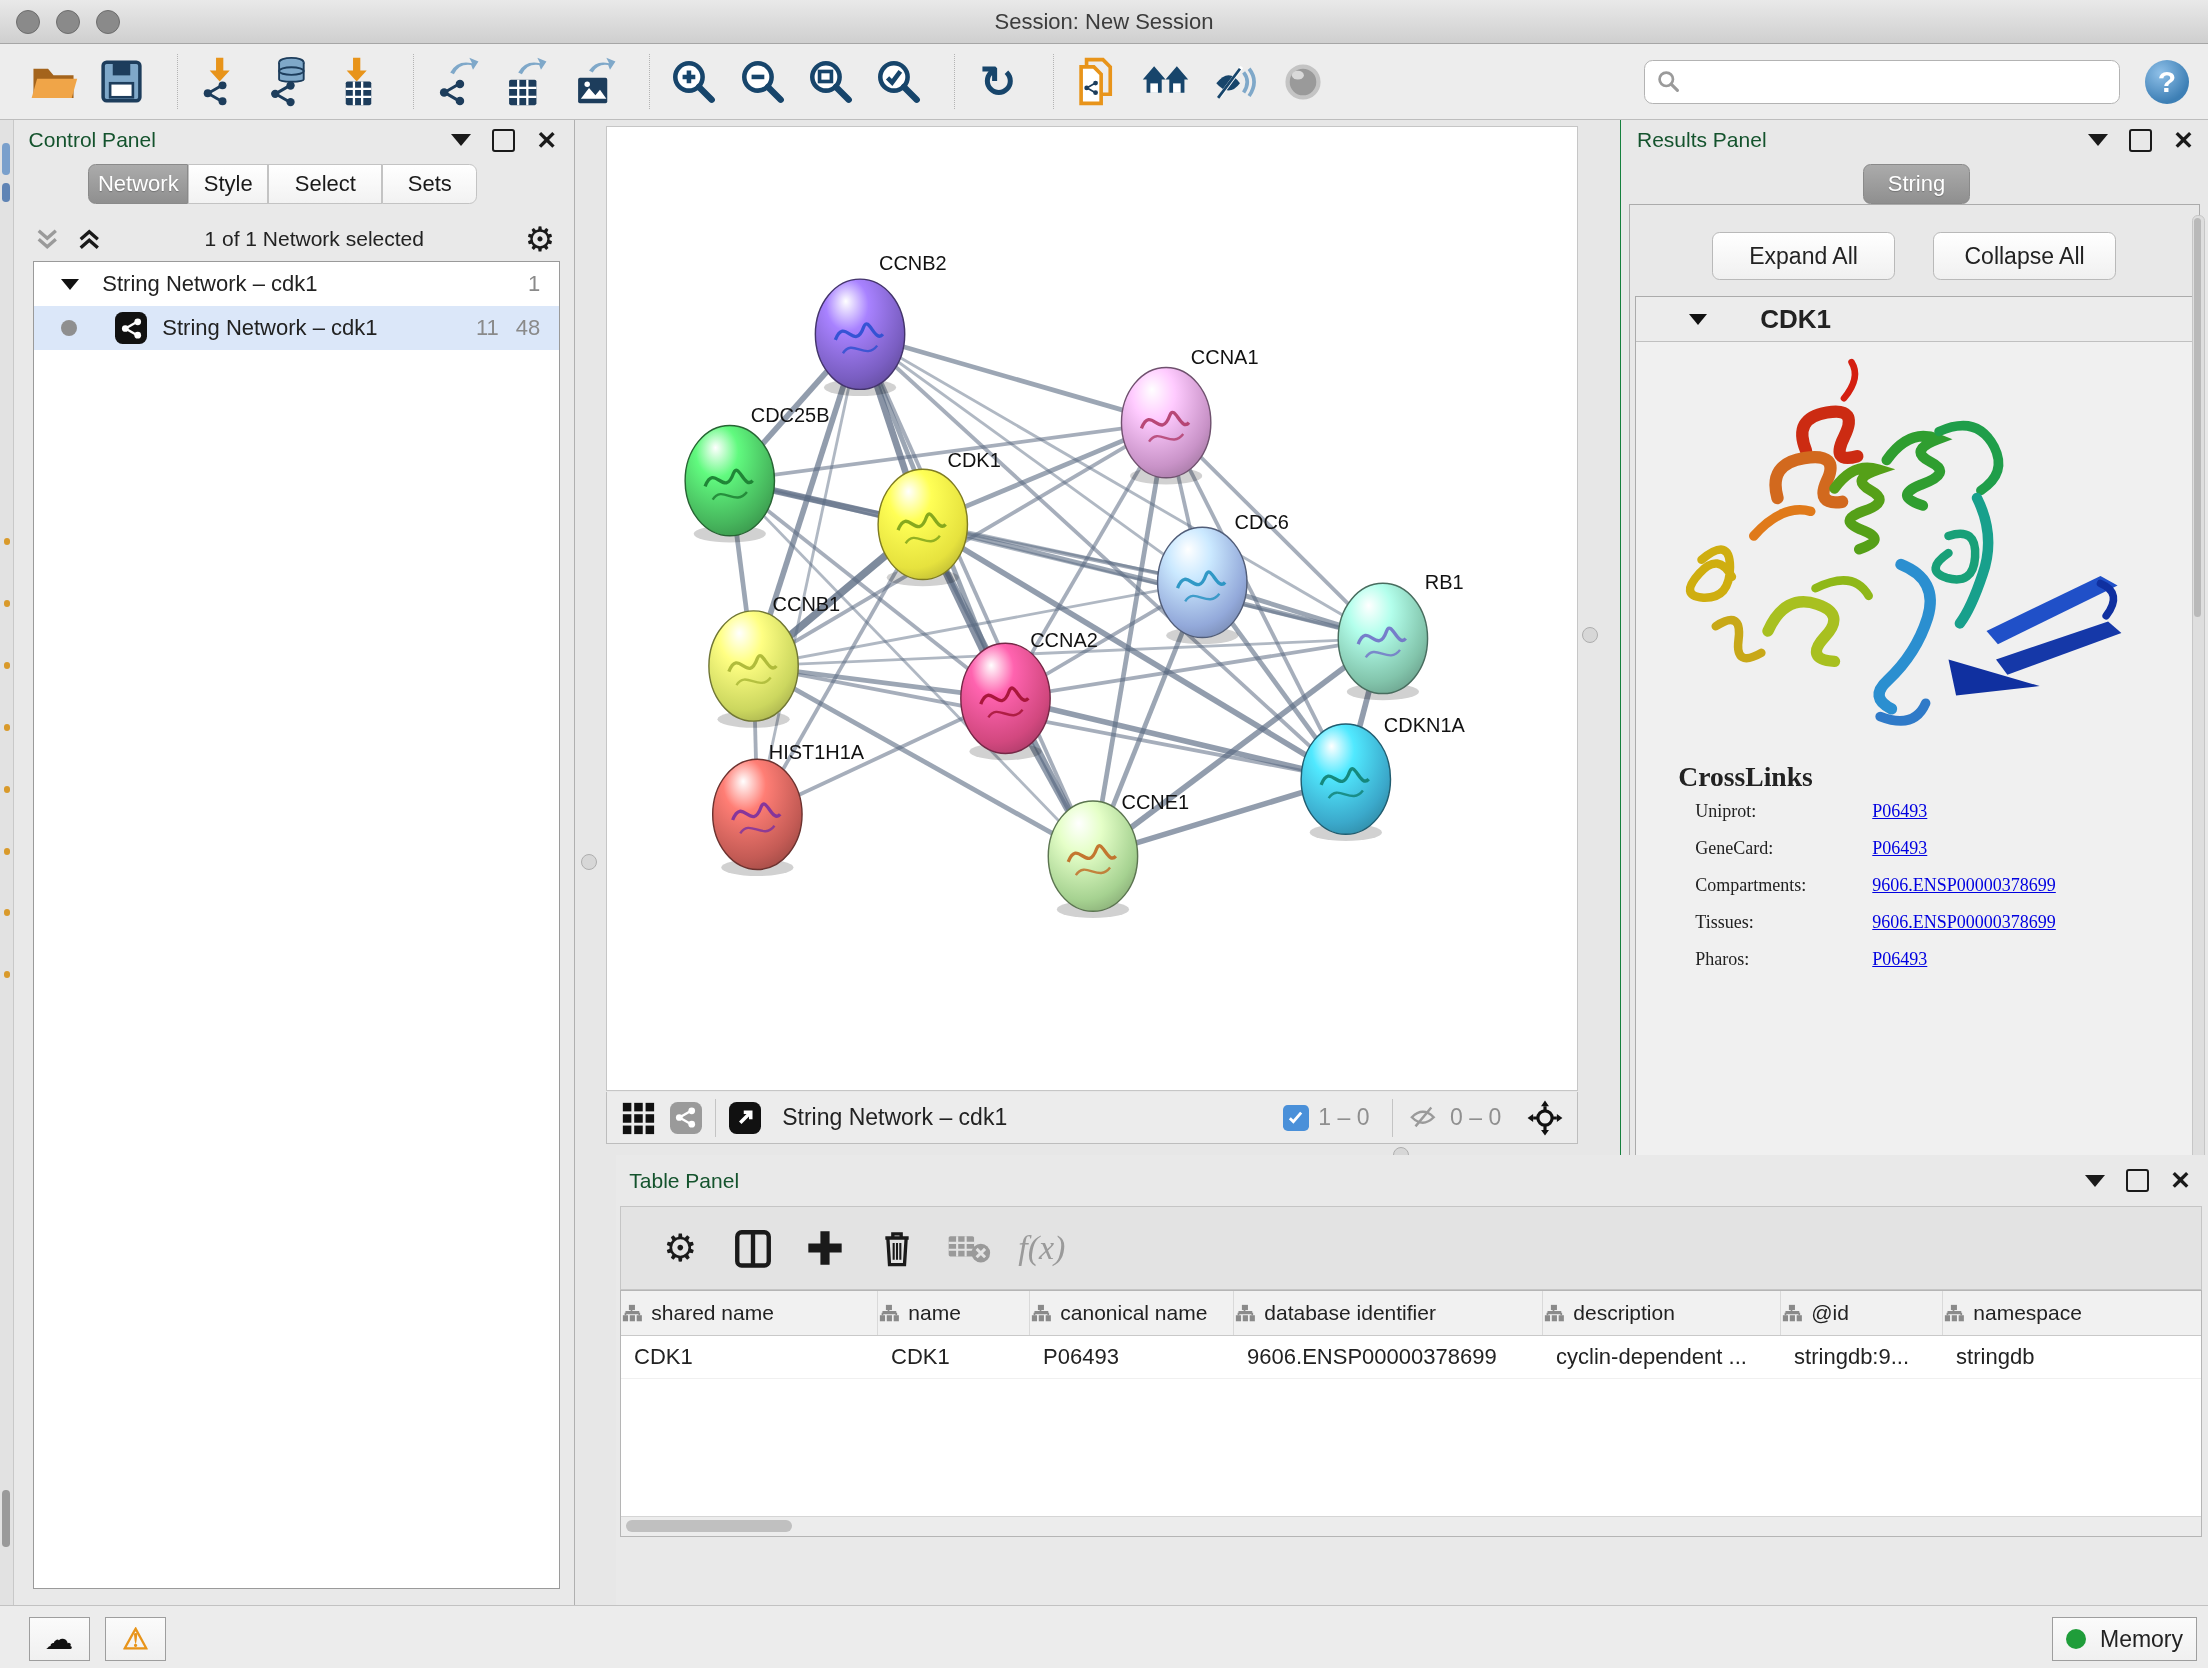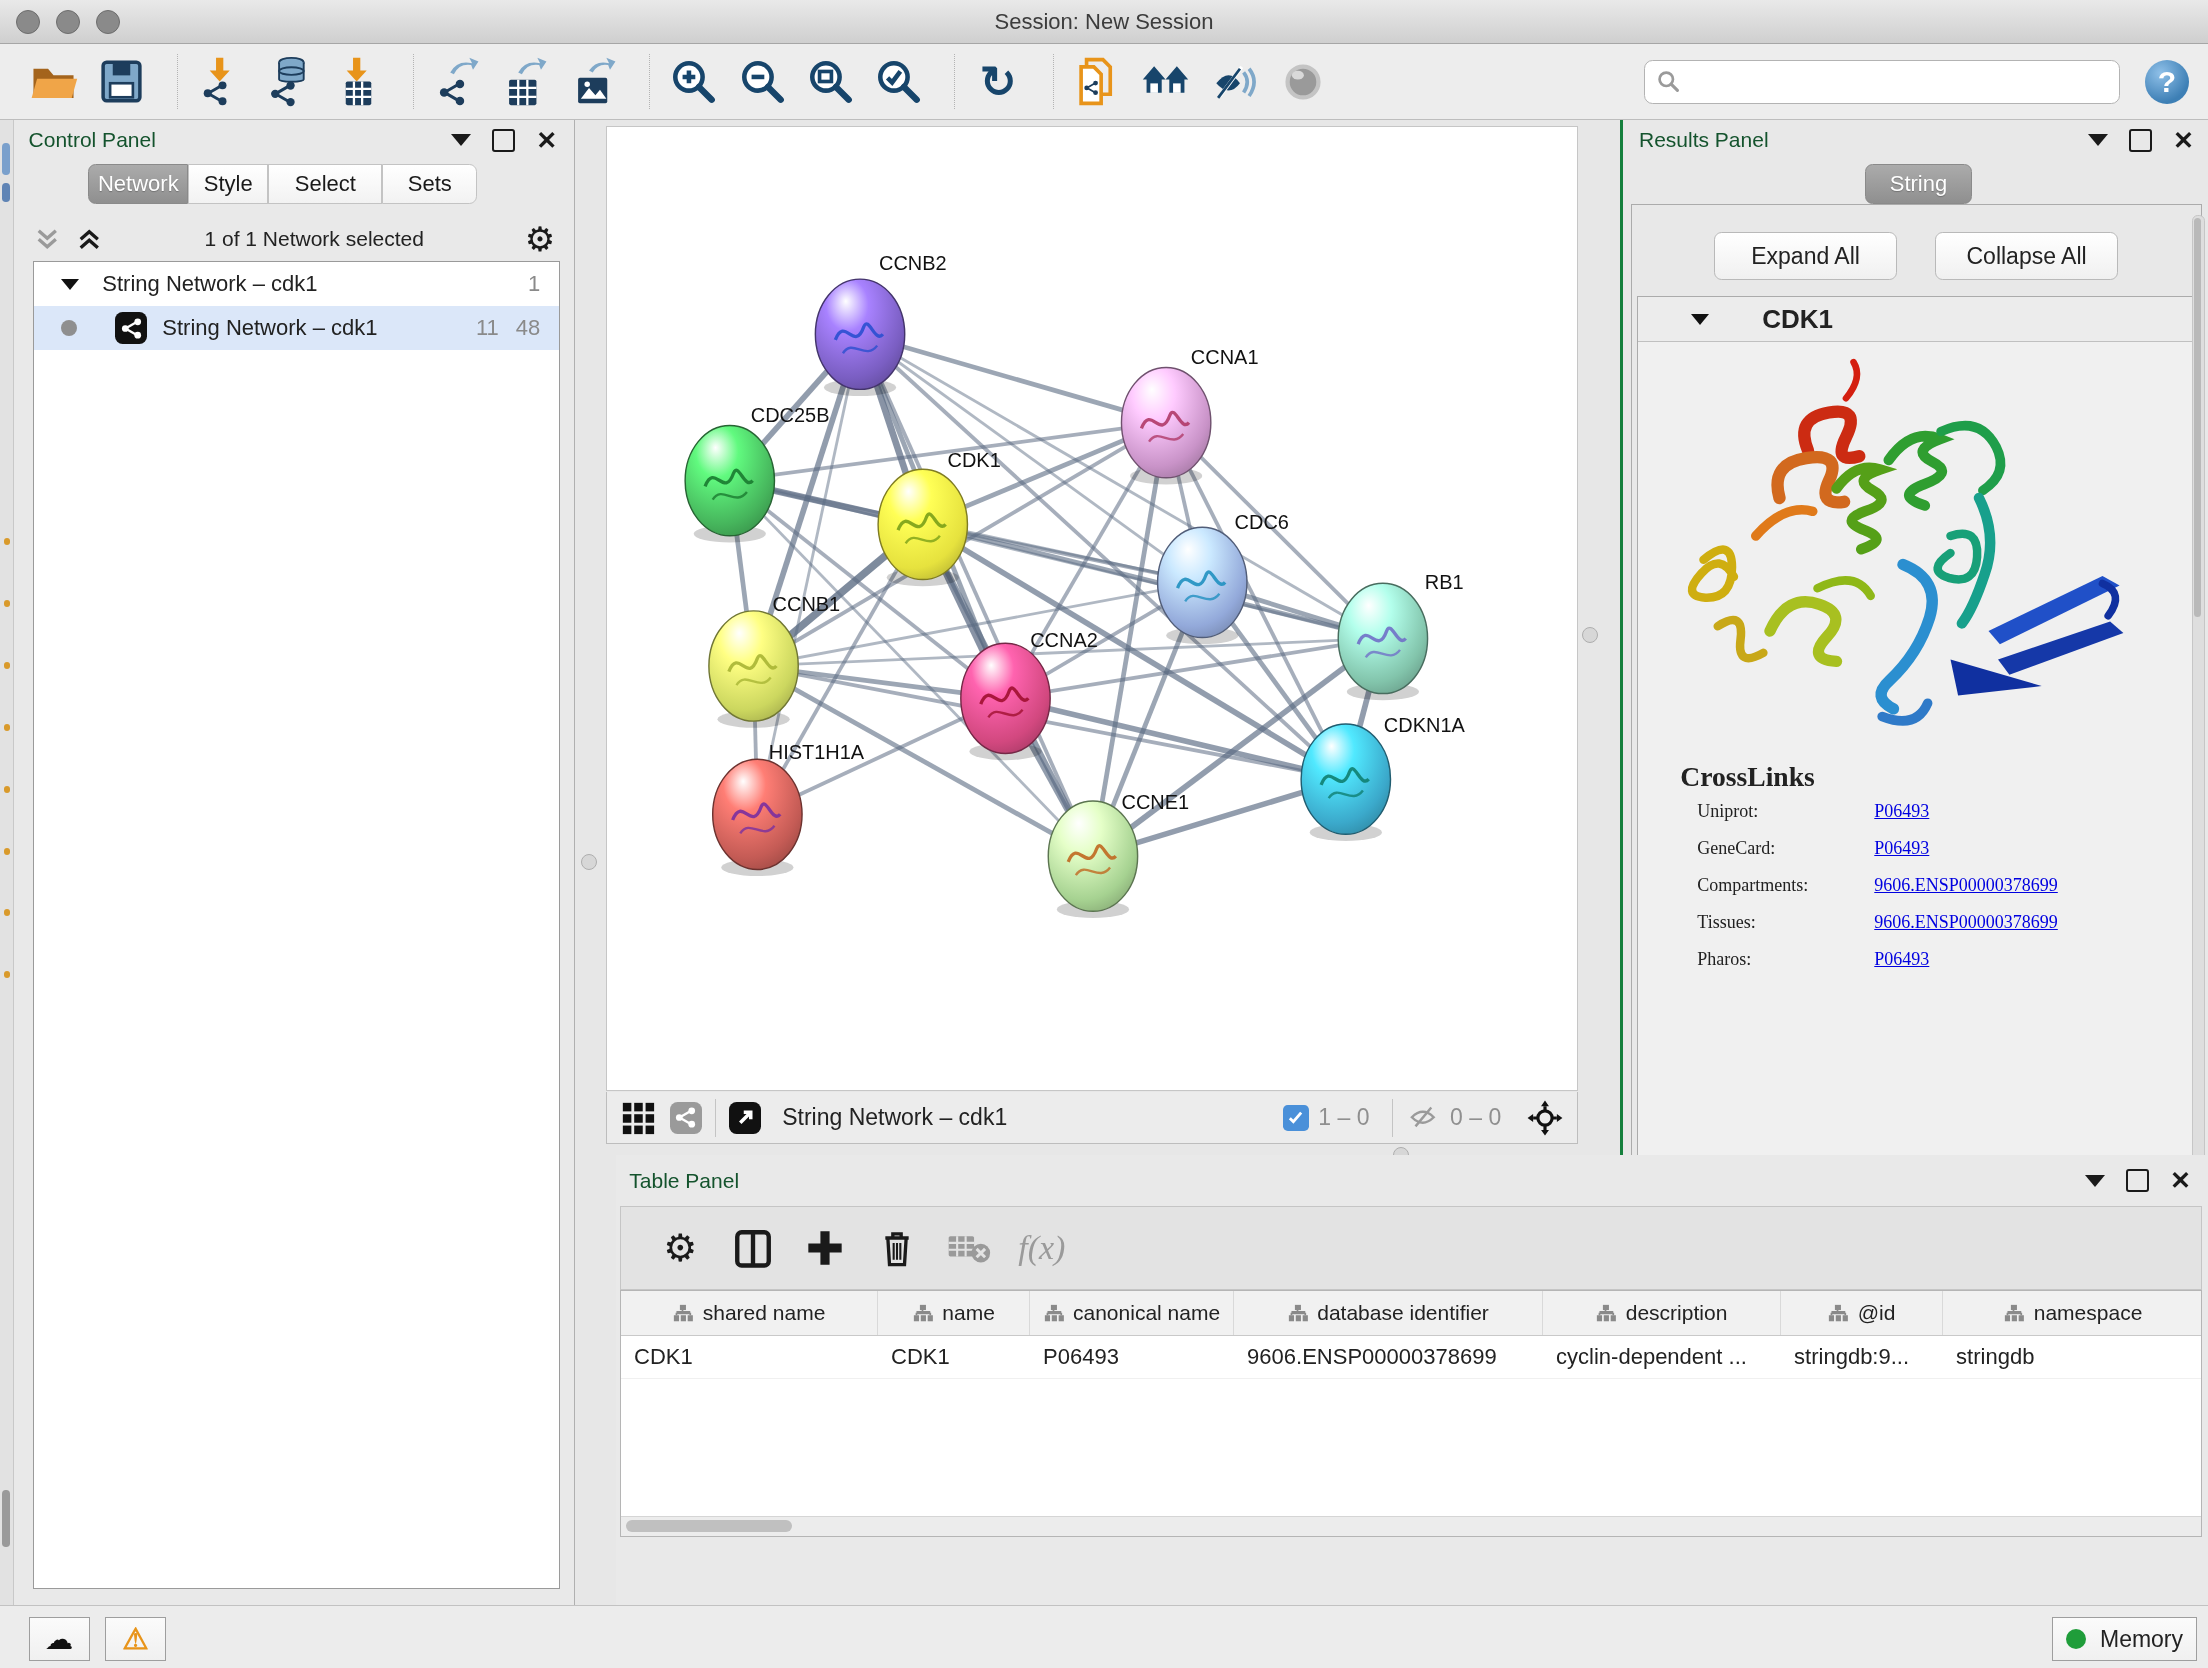--- a/index.html
+++ b/index.html
@@ -64,21 +64,21 @@
   #canvas{left:606px;top:126px;width:972px;height:965px;background:#fff;border:1px solid #c6c6c6;box-sizing:border-box}
   #nettoolbar{left:606px;top:1092px;width:972px;height:52px;background:#ececec;border:1px solid #bdbdbd;border-top:none;
      display:flex;align-items:center;box-sizing:border-box;padding:0 13.3px}
   .ntb-sep{width:0;height:38px;border-left:1px solid #c4c4c4;margin:0 13.3px}
   #nettitle{font-size:23px;color:#222;margin-left:5.7px}
   .count{font-size:23px;color:#8f8f8f;margin:0 9.5px}
   .checkbox{width:26px;height:26px;border-radius:4.8px;background:#4a90d9;display:flex;align-items:center;justify-content:center}
   .handle-dot{width:14.3px;height:14.3px;border-radius:50%;background:#d7d7d7;border:1px solid #aeaeae}
 
   
-  #resultspanel{left:1620px;top:120px;width:589px;height:1486px;background:#e8e8e8;border-left:3px solid #15803d;box-sizing:border-box}
+  #resultspanel{left:1620px;top:120px;width:589px;height:1486px;background:#e8e8e8;border-left:1px solid #15803d;box-sizing:border-box}
   #rp-head{position:absolute;left:16px;top:7.6px;right:15px;display:flex;align-items:center}
   #rp-tab{position:absolute;left:242px;top:44px;width:107px;border-radius:7.6px}
   #rp-box{position:absolute;left:7.6px;top:84px;width:569px;height:1023px;border:1.9px solid #ababab;background:#e8e8e8}
   #rp-buttons{display:flex;justify-content:center;gap:38px;margin-top:27px}
   .rp-btn{min-width:181px;height:46px;background:linear-gradient(#ffffff,#f0f0f0);border:1px solid #b9b9b9;border-radius:7.6px;
      display:flex;align-items:center;justify-content:center;font-size:23px}
   #rp-section{position:absolute;left:5.7px;top:91px;right:5.7px;bottom:9.5px;border:1.9px solid #ababab;background:#f0f0f0}
   #rp-sec-head{height:44px;background:#ececec;border-bottom:1px solid #c0c0c0;display:flex;align-items:center}
   #rp-gene{font-size:26px;font-weight:bold;margin-left:53px}
   #rp-desc{font-size:24px;padding:15px 0 3.8px 32px;border-bottom:1px solid #dcdcdc}
@@ -92,21 +92,21 @@
 
   
   #tablepanel{left:616px;top:1155px;width:1592px;height:451px;background:#e9e9e9;box-sizing:border-box}
   #tp-head{position:absolute;left:13.3px;top:13.3px;right:17px;display:flex;align-items:center}
   #tp-toolbar{position:absolute;left:3.8px;top:51px;right:5.7px;height:84px;background:#e3e3e3;border:1px solid #c5c5c5;
      display:flex;align-items:center;padding-left:30px;box-sizing:border-box}
   .tpi{width:59px;height:59px;display:flex;align-items:center;justify-content:center;margin-right:13.3px}
   .fx{font-family:"Liberation Serif",serif;font-style:italic;font-size:34px;color:#9a9a9a}
   #tp-table{position:absolute;left:3.8px;top:135px;right:5.7px;height:245px;background:#fff;border:1px solid #b5b5b5;overflow:hidden}
   #tp-cols{display:flex;height:44px;background:#f1f1f1;border-bottom:1px solid #c9c9c9}
-  .colcell{display:flex;align-items:center;justify-content:center;gap:9.5px;font-size:21px;color:#222;
+  .colcell{display:flex;align-items:center;gap:9.5px;font-size:21px;color:#222;
      border-right:1px solid #d9d9d9;box-sizing:border-box;overflow:hidden;white-space:nowrap;flex:0 0 auto}
   #tp-row{display:flex;height:42px;border-bottom:1px solid #f0f0f0;background:#fff}
   .rowcell{display:flex;align-items:center;font-size:22px;padding-left:13.3px;box-sizing:border-box;
      overflow:hidden;white-space:nowrap;flex:0 0 auto}
   #tp-hscroll{position:absolute;left:0;right:0;bottom:0;height:19px;background:#ececec;border-top:1px solid #d5d5d5}
   #tp-hthumb{position:absolute;left:4.8px;top:2.9px;width:166px;height:12.4px;border-radius:6.7px;background:#c0c0c0}
   #tp-tabs{position:absolute;left:508px;top:396px;display:flex}
   #tp-tabs .tab{height:40px;font-size:23px;padding:0 25px}
   #tp-tabs .tab:first-child{border-radius:8.6px 0 0 8.6px}
   #tp-tabs .tab:last-child{border-radius:0 8.6px 8.6px 0}

